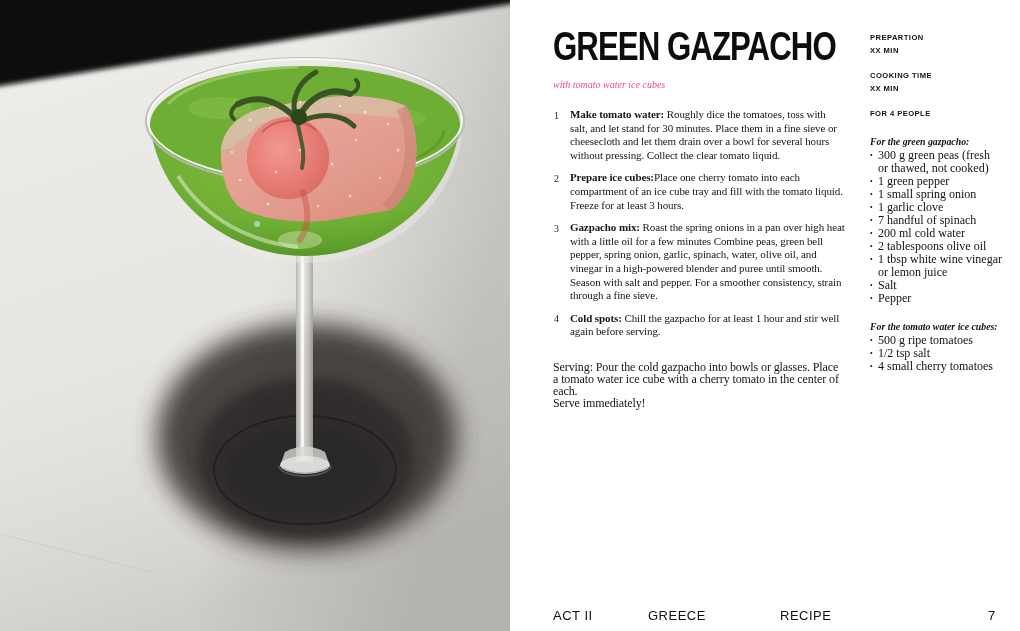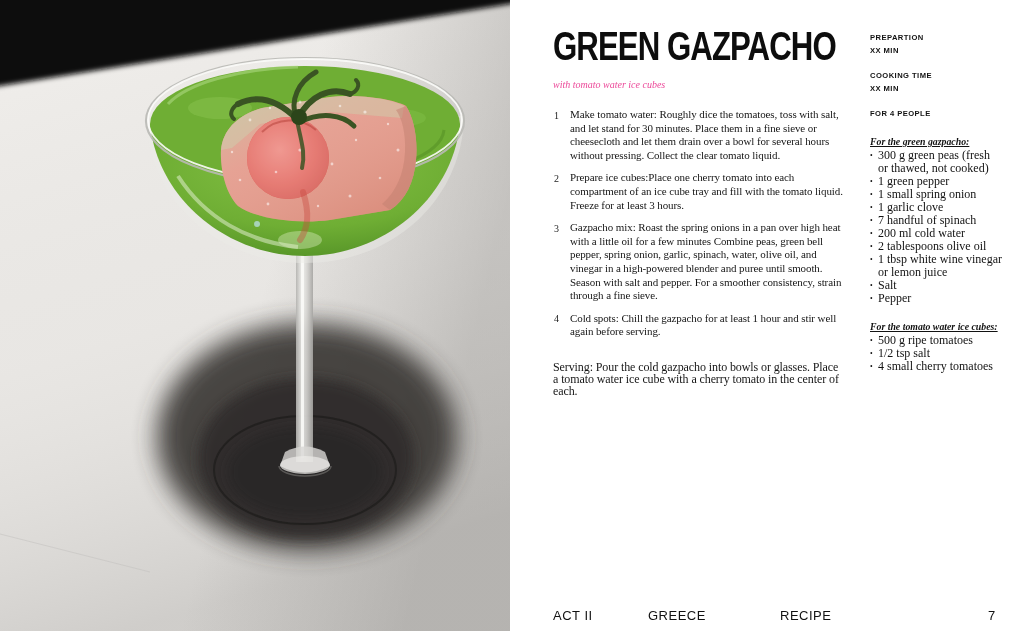--- a/index.html
+++ b/index.html
@@ -14,31 +14,31 @@
   .title{
     font-family:"Liberation Sans",sans-serif;font-weight:900;font-size:40px;
     line-height:1;letter-spacing:-1.2px;white-space:nowrap;color:#0d0d0d;
     transform:scaleX(.78);transform-origin:0 50%;
   }
   .subtitle{margin-top:11px;font-style:italic;font-size:10px;line-height:15px;color:#ec4899;}
   .intro{margin-top:13px;font-size:11px;line-height:13.6px;letter-spacing:-.1px;}
   .steps{margin:16px 0 0 0;padding:0;list-style:none;}
   .step{position:relative;padding-left:17px;margin-bottom:9px;font-size:11px;line-height:13.6px;letter-spacing:-.1px;}
   .step .num{position:absolute;left:1px;top:.5px;font-size:10px;color:#222;}
-  .lead{font-weight:400;}
+  .lead{font-weight:700;}
   .serving{margin-top:22px;font-size:12px;line-height:12px;letter-spacing:-.1px;}
   .serving .l2{display:block;}
   
   .sidebar{position:absolute;left:870px;top:31px;width:132px;}
   .meta-line{
     font-family:"Liberation Sans",sans-serif;font-size:7.6px;letter-spacing:.45px;
     line-height:13px;color:#121212;text-transform:uppercase;font-weight:bold;
   }
   .meta-block{margin-bottom:12px;}
-  .ing-heading{font-style:italic;font-weight:700;font-size:9.8px;line-height:13px;margin-top:15px;color:#121212;text-decoration:underline;}
+  .ing-heading{font-style:italic;font-weight:700;font-size:9.8px;line-height:13px;margin-top:15px;color:#121212;}
   .ing-list{margin:1px 0 0 0;padding:0;list-style:none;}
   .ing-list li{position:relative;padding-left:8px;font-size:12px;line-height:13px;color:#121212;font-family:Liberation Serif, serif;}
   .ing-list li::before{content:"\2022";position:absolute;left:0;top:0;font-size:7.5px;}
   
   .footer span{
     position:absolute;top:608px;font-family:Liberation Sans, sans-serif;
     font-size:13px;letter-spacing:.5px;color:#121212;text-transform:uppercase;
   }
   .f-act{left:553px;} .f-place{left:648px;} .f-type{left:780px;} .f-page{left:988px;}
 </style>
@@ -176,21 +176,21 @@
   <div class="title">GREEN GAZPACHO</div>
   <div class="subtitle">with tomato water ice cubes</div>
 
   <ol class="steps">
     <li class="step"><span class="num">1</span><span class="lead">Make tomato water: </span><span>Roughly dice the tomatoes, toss with salt, and let stand for 30 minutes. Place them in a fine sieve or cheesecloth and let them drain over a bowl for several hours without pressing. Collect the clear tomato liquid.</span></li>
     <li class="step"><span class="num">2</span><span class="lead">Prepare ice cubes:</span><span>Place one cherry tomato into each compartment of an ice cube tray and fill with the tomato liquid. Freeze for at least 3 hours.</span></li>
     <li class="step"><span class="num">3</span><span class="lead">Gazpacho mix: </span><span>Roast the spring onions in a pan over high heat with a little oil for a few minutes Combine peas, green bell pepper, spring onion, garlic, spinach, water, olive oil, and vinegar in a high-powered blender and puree until smooth. Season with salt and pepper. For a smoother consistency, strain through a fine sieve.</span></li>
     <li class="step"><span class="num">4</span><span class="lead">Cold spots: </span><span>Chill the gazpacho for at least 1 hour and stir well again before serving.</span></li>
   </ol>
 
-  <p class="serving"><span>Serving: Pour the cold gazpacho into bowls or glasses. Place a tomato water ice cube with a cherry tomato in the center of each.</span></p>
+  <p class="serving"><span>Serving: Pour the cold gazpacho into bowls or glasses. Place a tomato water ice cube with a cherry tomato in the center of each.</span><span class="l2">Serve immediately!</span></p>
 </div>
 
 <div class="sidebar">
   <div class="meta-block">
     <div class="meta-line">PREPARTION</div>
     <div class="meta-line">XX MIN</div>
   </div>
   <div class="meta-block">
     <div class="meta-line">COOKING TIME</div>
     <div class="meta-line">XX MIN</div>

